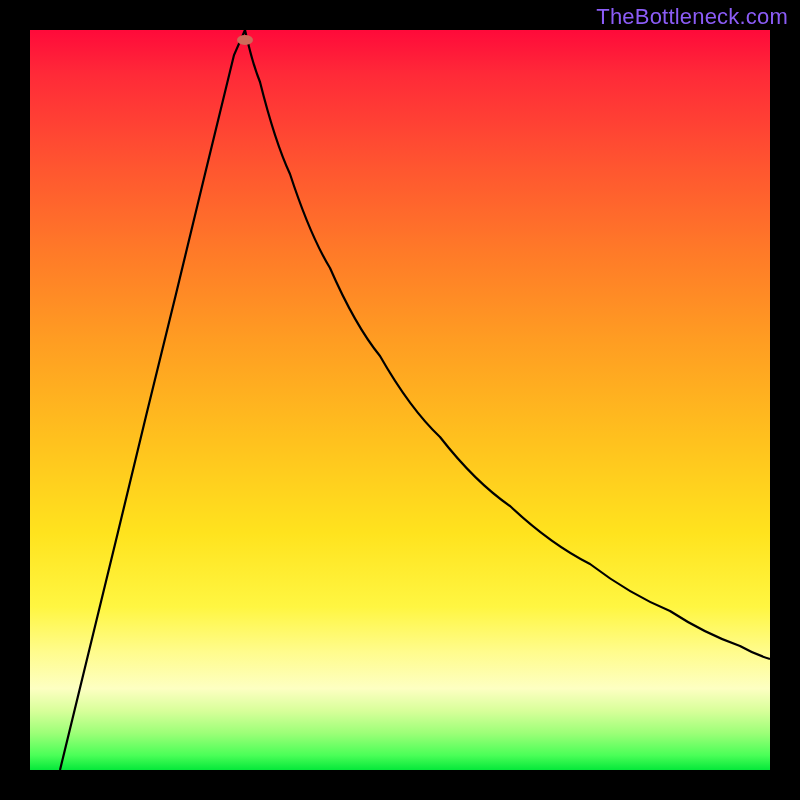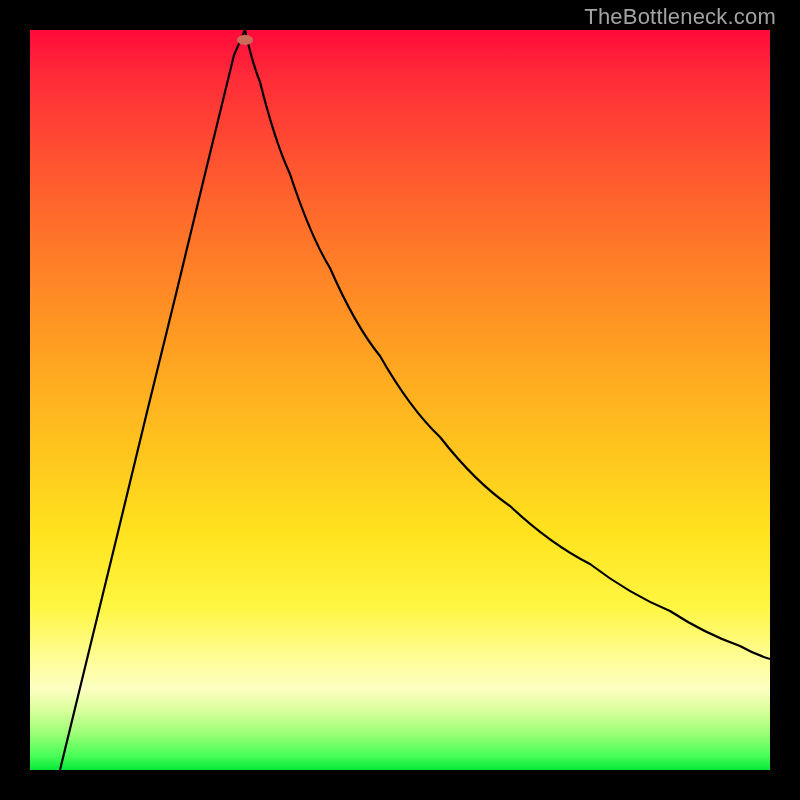--- a/index.html
+++ b/index.html
@@ -44,22 +44,22 @@
     position: absolute;
     left: 0;
     top: 0;
     width: 740px;
     height: 740px;
     overflow: visible;
   }
   .watermark {
     position: absolute;
     top: 4px;
-    right: 24px;
-    color: #a3a3a3;
+    right: 12px;
+    color: #8b5cf6;
     font-size: 22px;
     font-weight: 500;
     letter-spacing: 0.2px;
   }
   .marker {
     position: absolute;
     width: 16px;
     height: 10px;
     background: #cc6b5a;
     border-radius: 50%;

